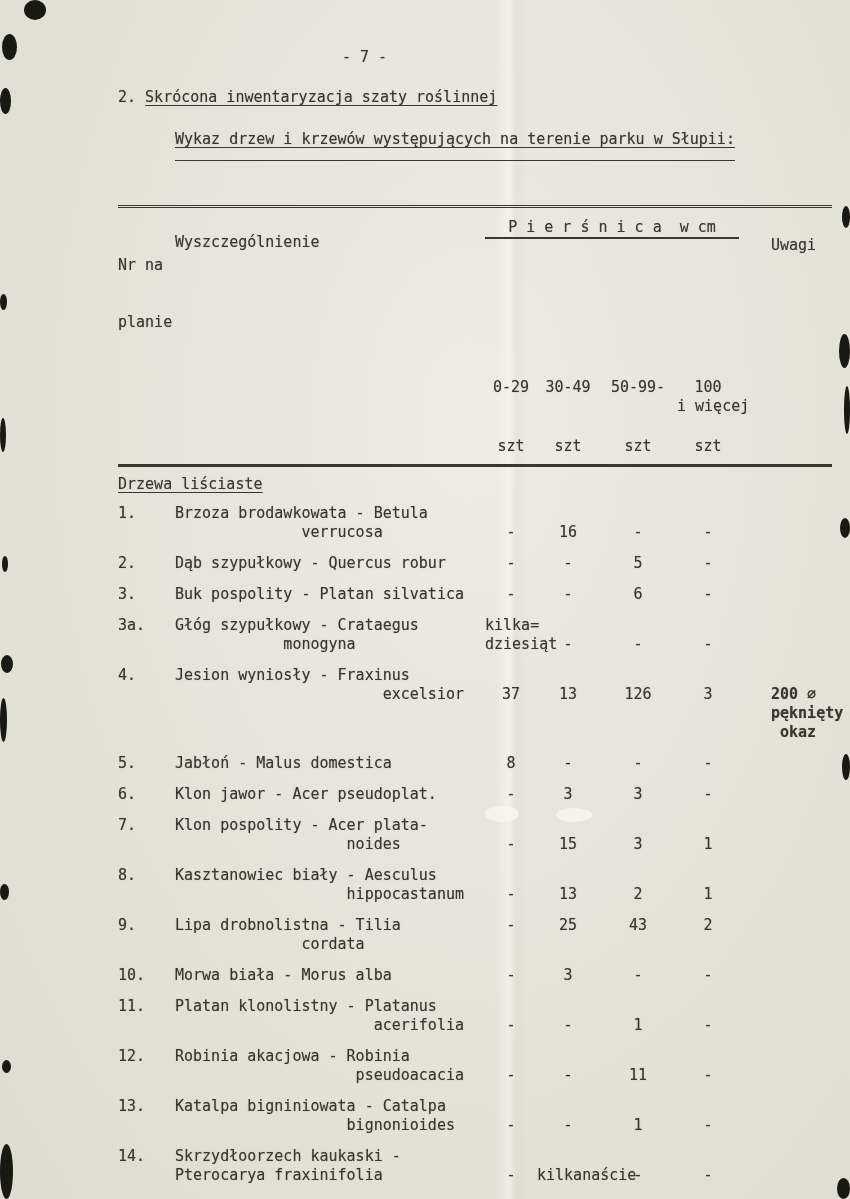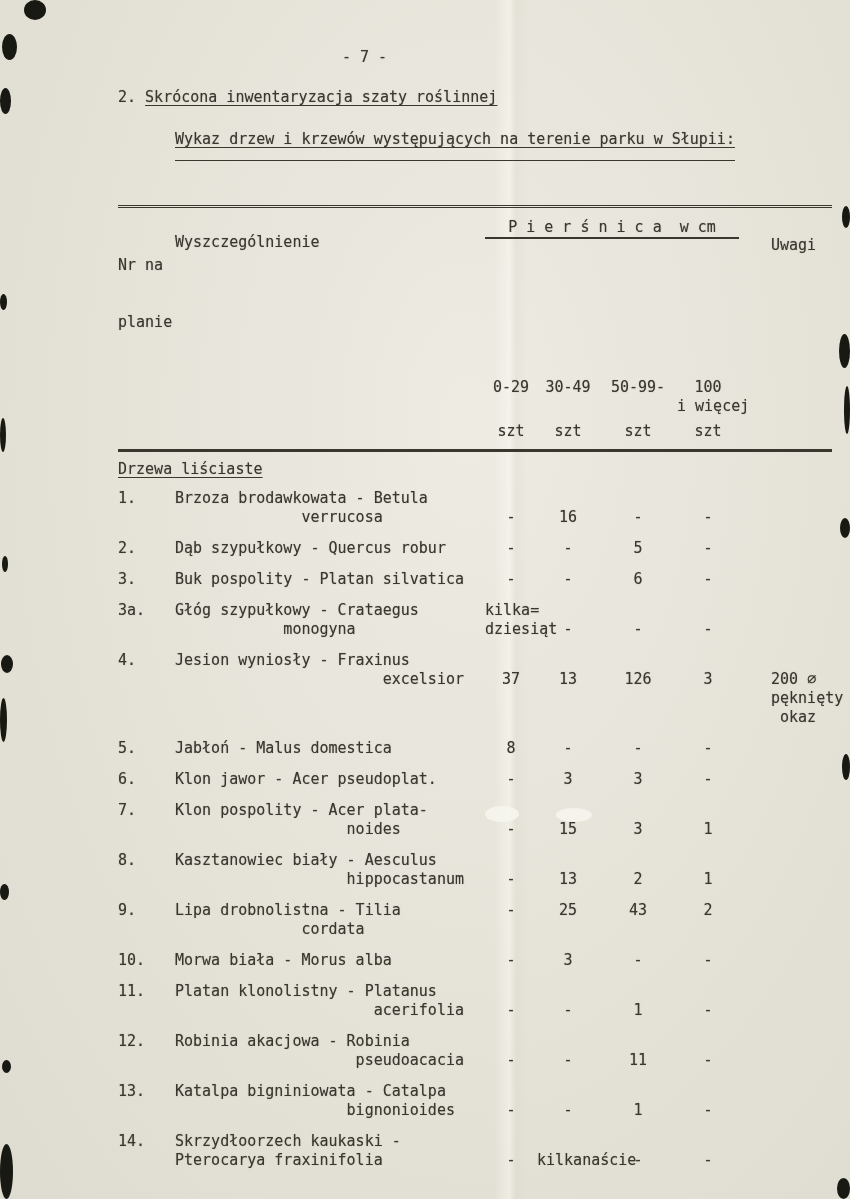--- a/index.html
+++ b/index.html
@@ -26,34 +26,34 @@
     text-align: center;
   }
   .subwrap { margin: 23px 0 0 57px; }
   .subheading { display: inline-block; }
   .subheading .u2 { border-bottom: 1px solid currentColor; padding-bottom: 11px; display: inline-block; }
 
   .table { margin-top: 44px; border-top: 3px double #39372e; padding-top: 10px; }
   .tline { display: grid; grid-template-columns: 57px 310px 52px 62px 78px 62px 1fr; }
   .c { white-space: pre; min-height: 19px; }
   .val { text-align: center; white-space: nowrap; }
-  .uwagi { padding-left: 32px; white-space: pre; }
+  .uwagi { padding-left: 32px; white-space: pre; font-weight: bold; }
 
   .thead { border-bottom: 3px solid #39372e; padding-bottom: 8px; }
   .namehead { padding-top: 15px; }
   .group {
     grid-column: 3 / 7;
     text-align: center;
     align-self: start;
     border-bottom: 2px solid #39372e;
     white-space: pre;
   }
   .uhead { padding-top: 18px; padding-left: 32px; white-space: pre; }
   .h2 { margin-top: 8px; }
-  .h3 { margin-top: 6px; }
+  .h3 { margin-top: 21px; }
   .more { text-align: center; white-space: nowrap; }
 
   .section { margin: 8px 0 10px 0; }
   .section .u { text-decoration: underline; text-underline-offset: 3px; }
 
   .trow { margin-bottom: 12px; }
 
   .blob { position: absolute; background: #191913; border-radius: 50%; }
   .smudge { position: absolute; background: #f7f6ee; border-radius: 50%; opacity: 0.85; }
   .fold {

